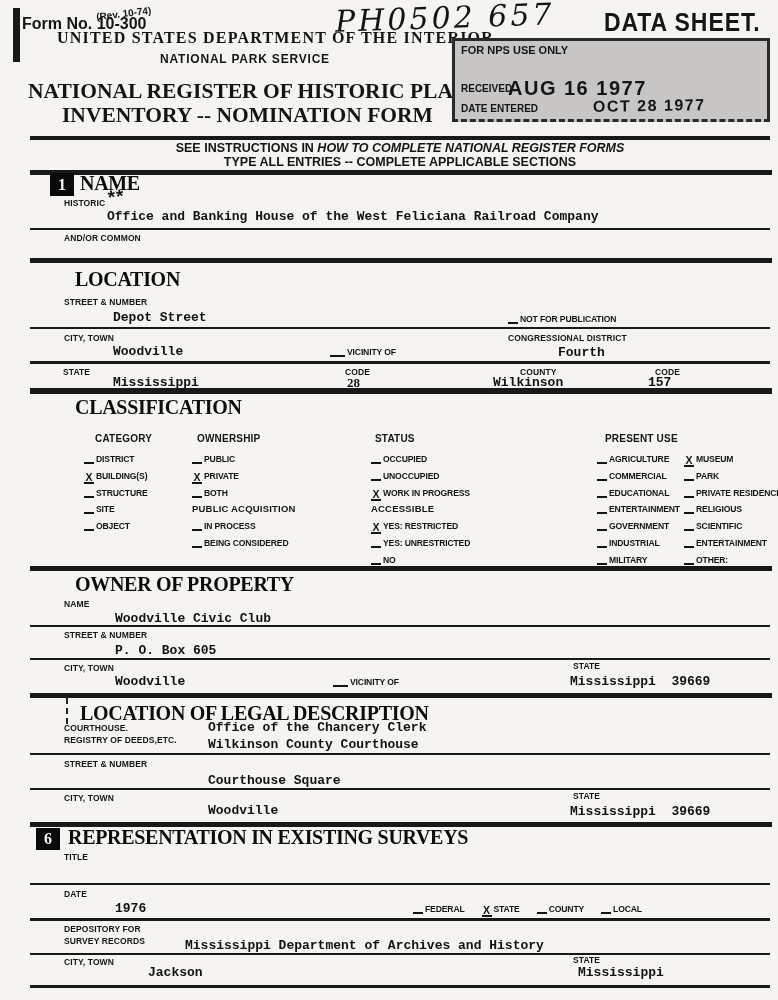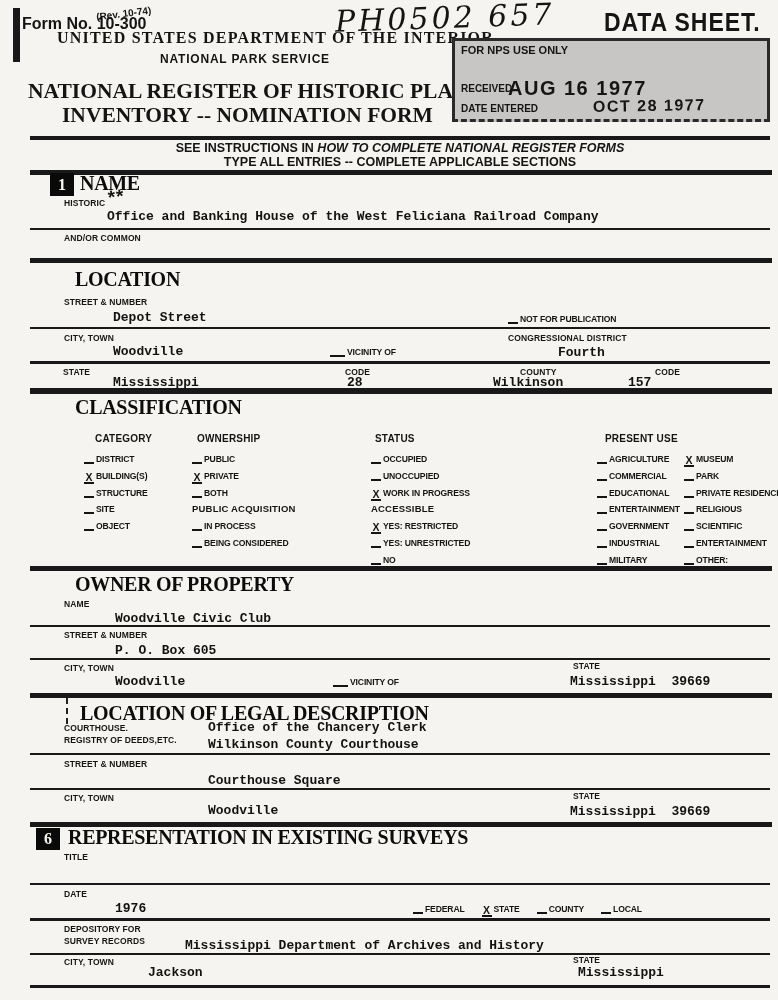--- a/index.html
+++ b/index.html
@@ -75,23 +75,23 @@
   <div class="abs lb" style="left:508px;top:333px;">CONGRESSIONAL DISTRICT</div>
   <div class="abs tw" style="left:113px;top:344px;">Woodville</div>
   <div class="abs citem" style="left:330px;top:344px;"><span class="mk w"></span><span>VICINITY OF</span></div>
   <div class="abs tw" style="left:558px;top:345px;">Fourth</div>
   <div class="abs ln" style="left:30px;top:361px;width:740px;height:3px;"></div>
   <div class="abs lb" style="left:63px;top:367px;">STATE</div>
   <div class="abs lb" style="left:345px;top:367px;">CODE</div>
   <div class="abs lb" style="left:520px;top:367px;">COUNTY</div>
   <div class="abs lb" style="left:655px;top:367px;">CODE</div>
   <div class="abs tw" style="left:113px;top:375px;">Mississippi</div>
-  <div class="abs tw" style="left:347px;top:375px;">28</div>
+  <div class="abs tw" style="left:347px;top:375px;font-family:Liberation Serif, serif;">28</div>
   <div class="abs tw" style="left:493px;top:375px;">Wilkinson</div>
-  <div class="abs tw" style="left:628px;top:375px;">157</div>
+  <div class="abs tw" style="left:648px;top:375px;">157</div>
   <div class="abs ln" style="left:30px;top:388px;width:742px;height:6px;"></div>
 
   <div class="abs sh" style="left:75px;top:396px;">CLASSIFICATION</div>
   <div class="abs chead" style="left:95px;top:433px;">CATEGORY</div>
   <div class="abs chead" style="left:197px;top:433px;">OWNERSHIP</div>
   <div class="abs chead" style="left:375px;top:433px;">STATUS</div>
   <div class="abs chead" style="left:605px;top:433px;">PRESENT USE</div>
 
   <div class="abs" style="left:84px;top:451px;">
     <div class="citem"><span class="mk"></span><span>DISTRICT</span></div>

